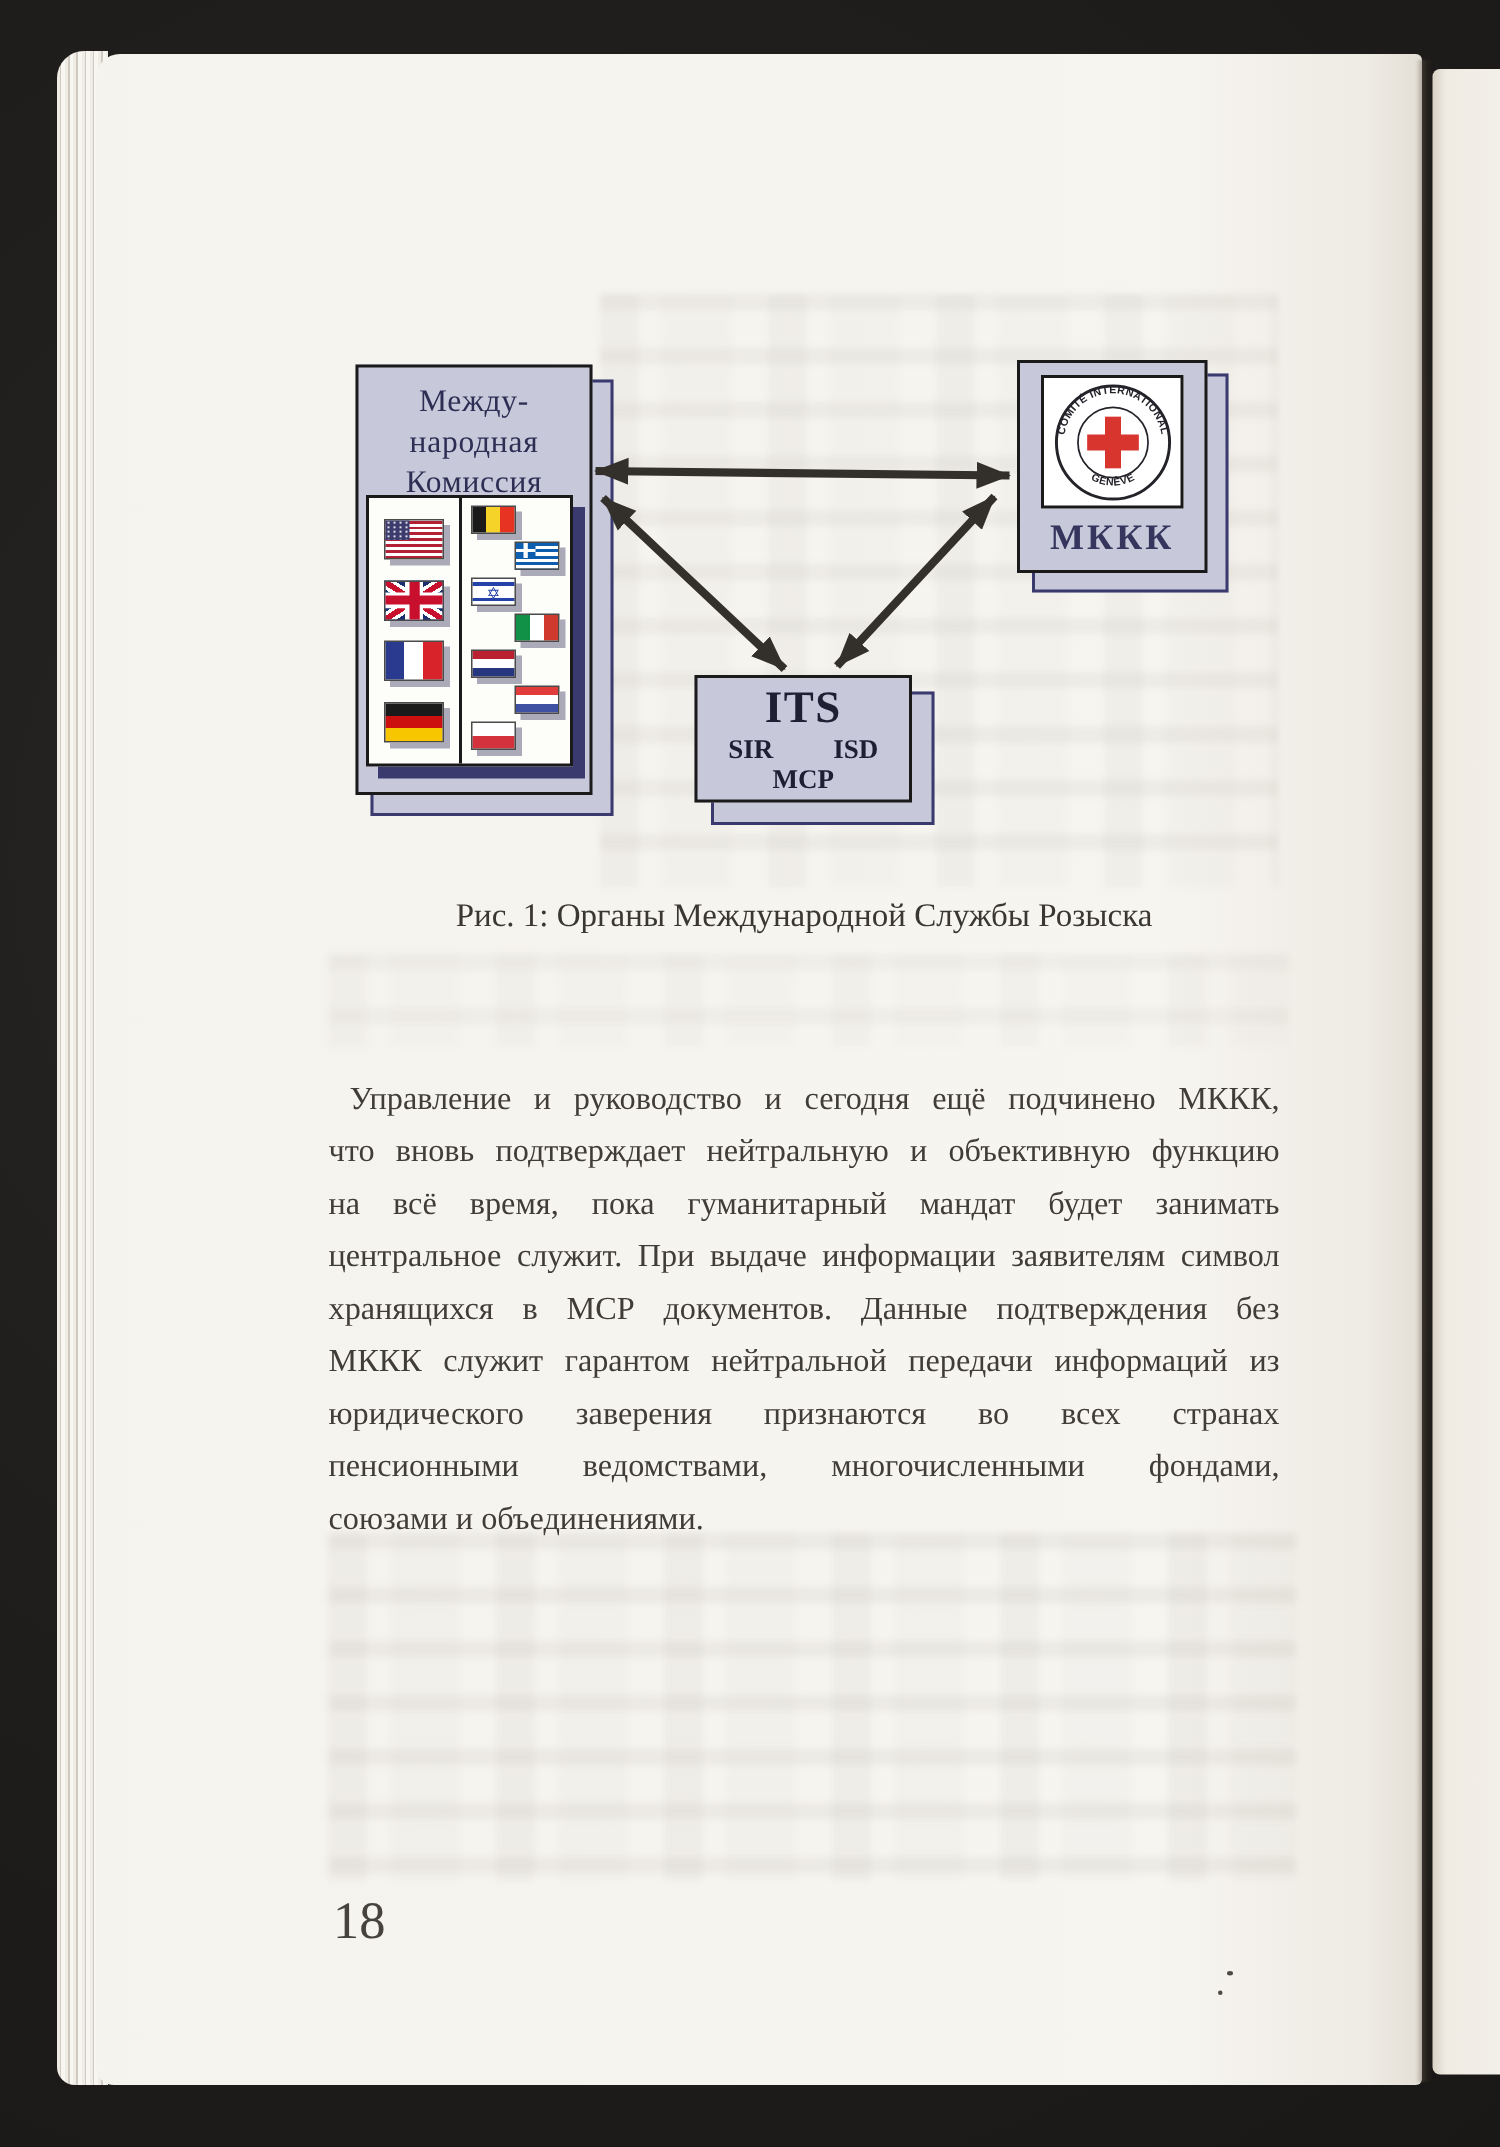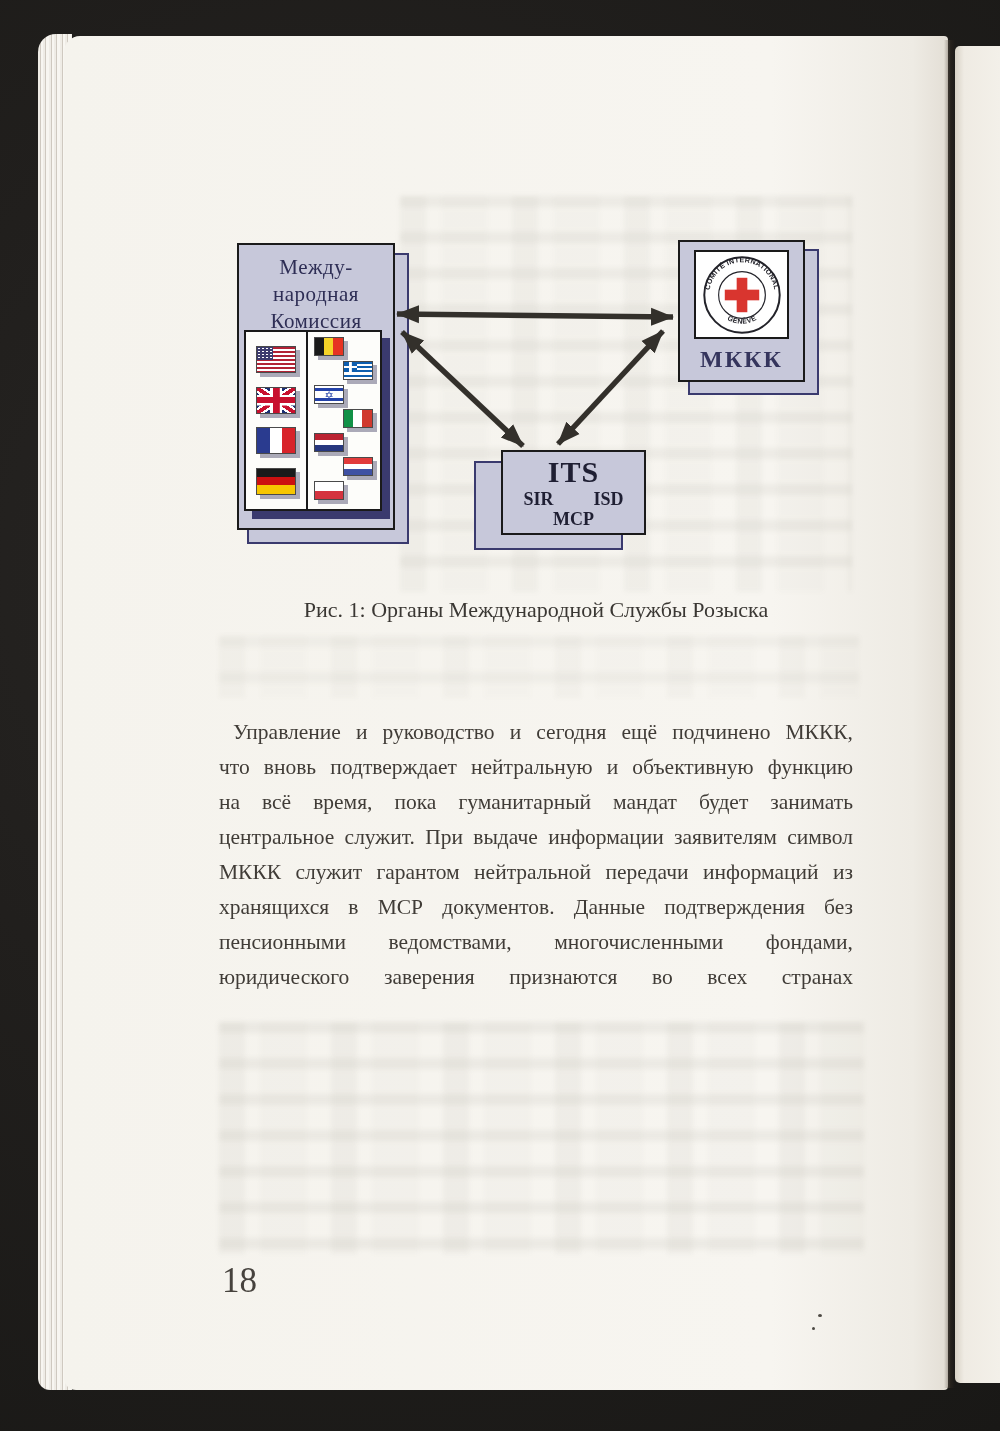--- a/index.html
+++ b/index.html
@@ -96,21 +96,21 @@
   .icrc-logo{width:82px;height:82px;}
   .icrc-logo .ring-outer{fill:#fff;stroke:#23232a;stroke-width:2.4;}
   .icrc-logo .ring-inner{fill:#fff;stroke:#23232a;stroke-width:1.4;}
   .icrc-logo .cross{fill:var(--red,#d9352f);}
   .icrc-logo .logo-text{font-family:"Liberation Sans","DejaVu Sans",sans-serif;font-size:8.6px;
       letter-spacing:.4px;fill:#23232a;font-weight:bold;}
   .icrc-label{text-align:center;margin-top:7px;font-size:24px;font-weight:bold;color:#35355d;letter-spacing:2px;}
 
   
   .its-back{left:474px;top:461px;width:145px;height:85px;}
-  .its{left:463px;top:450px;width:145px;height:85px;color:#1f1f33;text-align:center;margin-left:38px;}
+  .its{left:463px;top:450px;width:145px;height:85px;color:#1f1f33;text-align:center;}
   .its-title{font-size:30px;font-weight:bold;line-height:34px;margin-top:3px;letter-spacing:1px;}
   .its-subrow{display:flex;justify-content:center;gap:40px;font-size:18px;font-weight:bold;line-height:20px;}
   .its-sub3{font-size:18px;font-weight:bold;line-height:21px;}
 
   
   .arrows{position:absolute;left:383px;top:296px;width:300px;height:164px;z-index:3;overflow:visible;}
   .arrows line{stroke:var(--arrow,#33302b);stroke-width:5.5;}
   .arrows .ah{fill:var(--arrow,#33302b);}
 
   
@@ -204,20 +204,21 @@
       <line x1="19" y1="36" x2="140" y2="150" marker-start="url(#ah)" marker-end="url(#ah)"></line>
       <line x1="175" y1="148" x2="280" y2="35" marker-start="url(#ah)" marker-end="url(#ah)"></line>
     </svg>
 
     <div class="caption">Рис. 1: Органы Международной Службы Розыска</div>
     <div class="paragraph">
         <div class="para-line first">Управление и руководство и сегодня ещё подчинено МККК,</div>
         <div class="para-line">что вновь подтверждает нейтральную и объективную функцию</div>
         <div class="para-line">на всё время, пока гуманитарный мандат будет занимать</div>
         <div class="para-line">центральное служит. При выдаче информации заявителям символ</div>
+        <div class="para-line">хранящихся в МСР документов. Данные подтверждения без</div>
         <div class="para-line">МККК служит гарантом нейтральной передачи информаций из</div>
-        <div class="para-line">хранящихся в МСР документов. Данные подтверждения без</div>
+        <div class="para-line">юридического заверения признаются во всех странах</div>
         <div class="para-line">пенсионными ведомствами, многочисленными фондами,</div>
-        <div class="para-line">юридического заверения признаются во всех странах</div>
+        <div class="para-line last">союзами и объединениями.</div>
       </div>
     <div class="page-number">18</div>
   </div>
 </div>
 
 </body></html>

